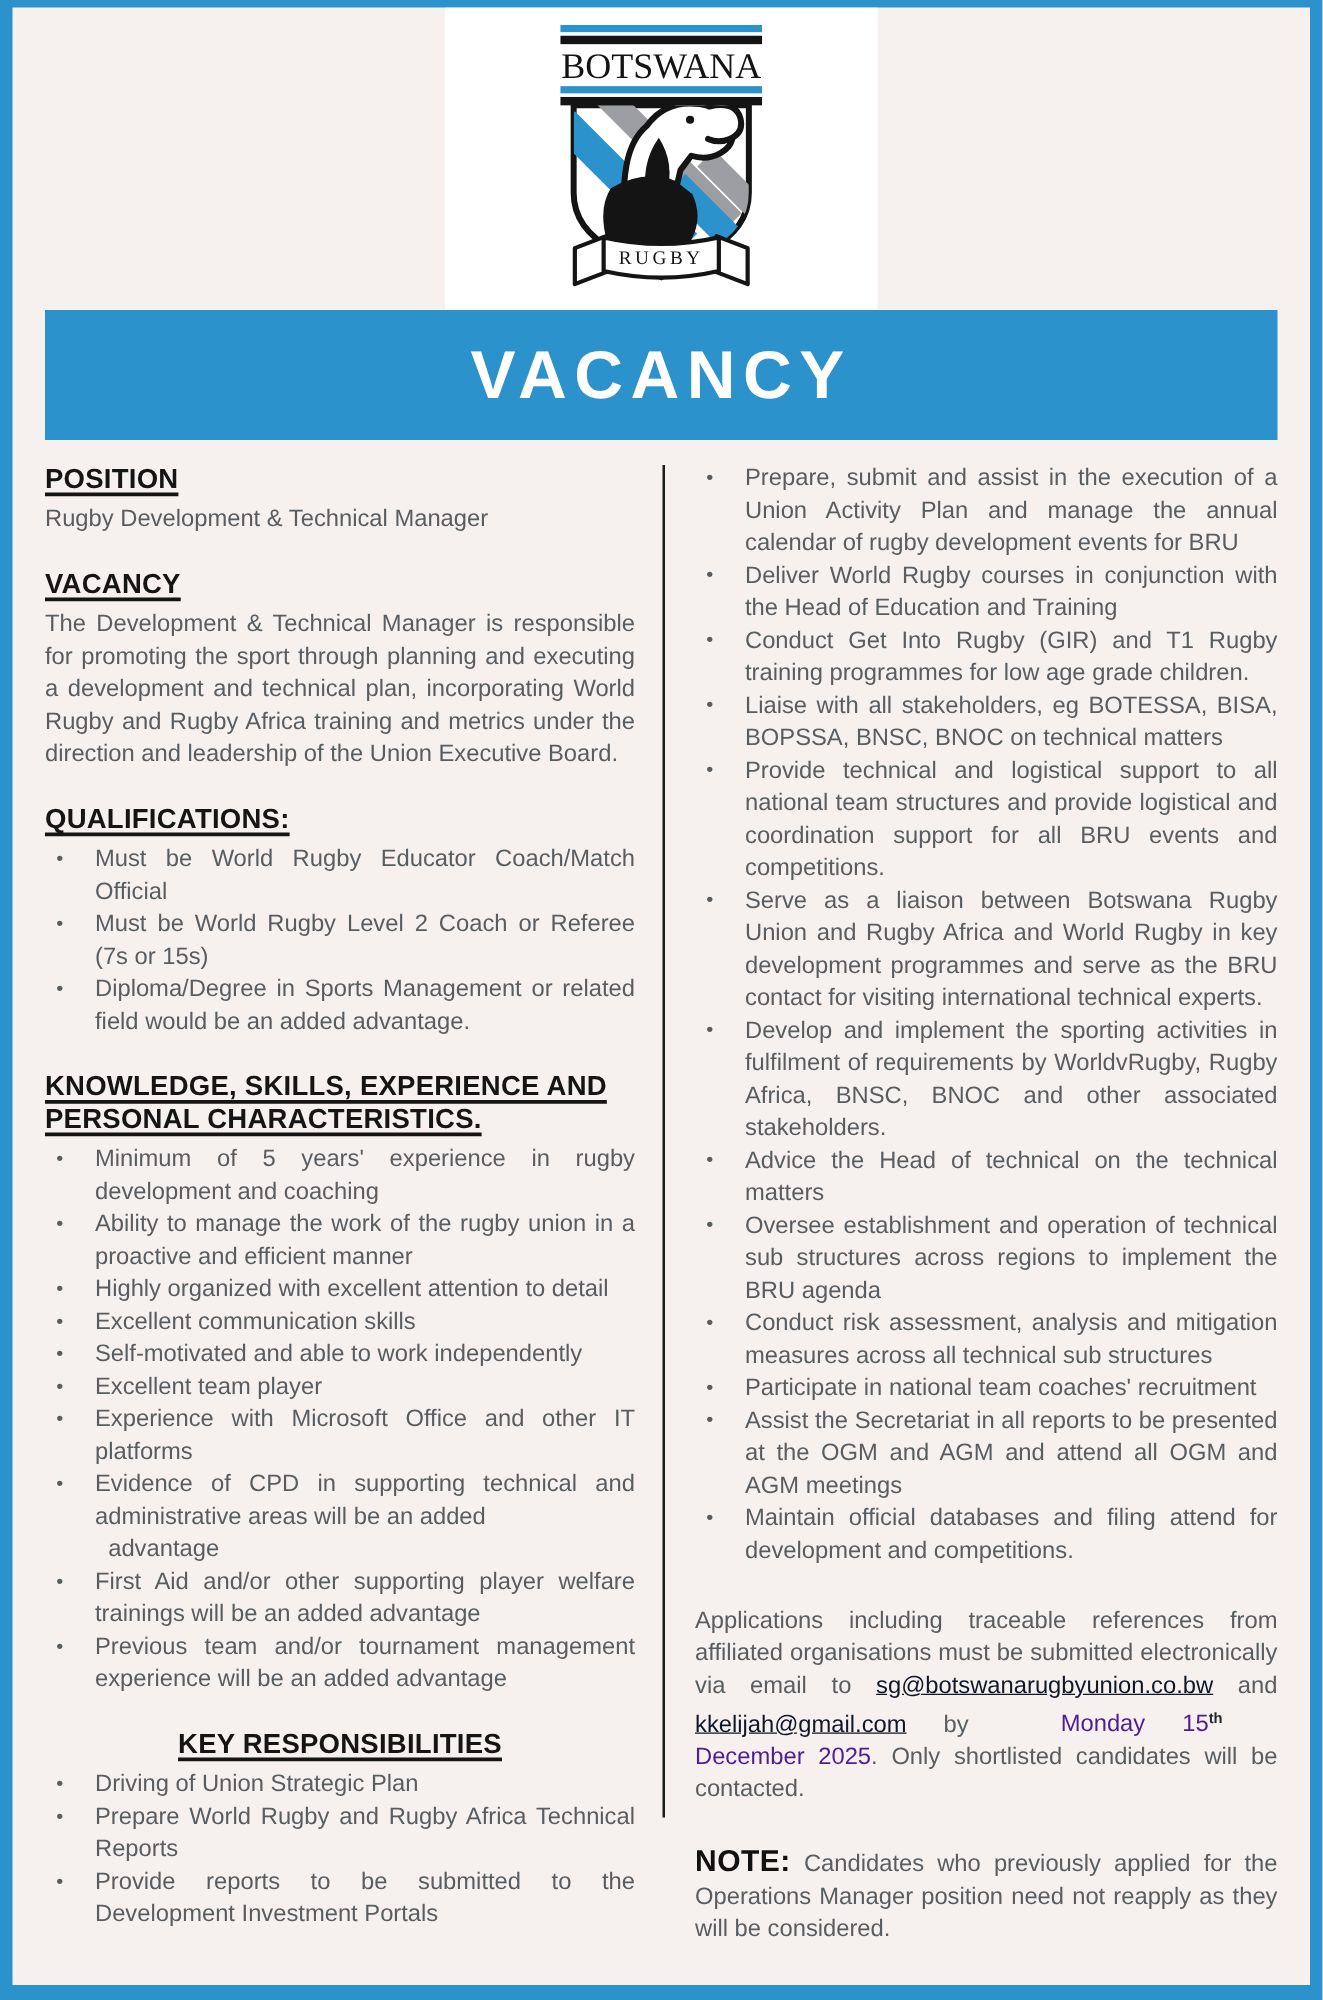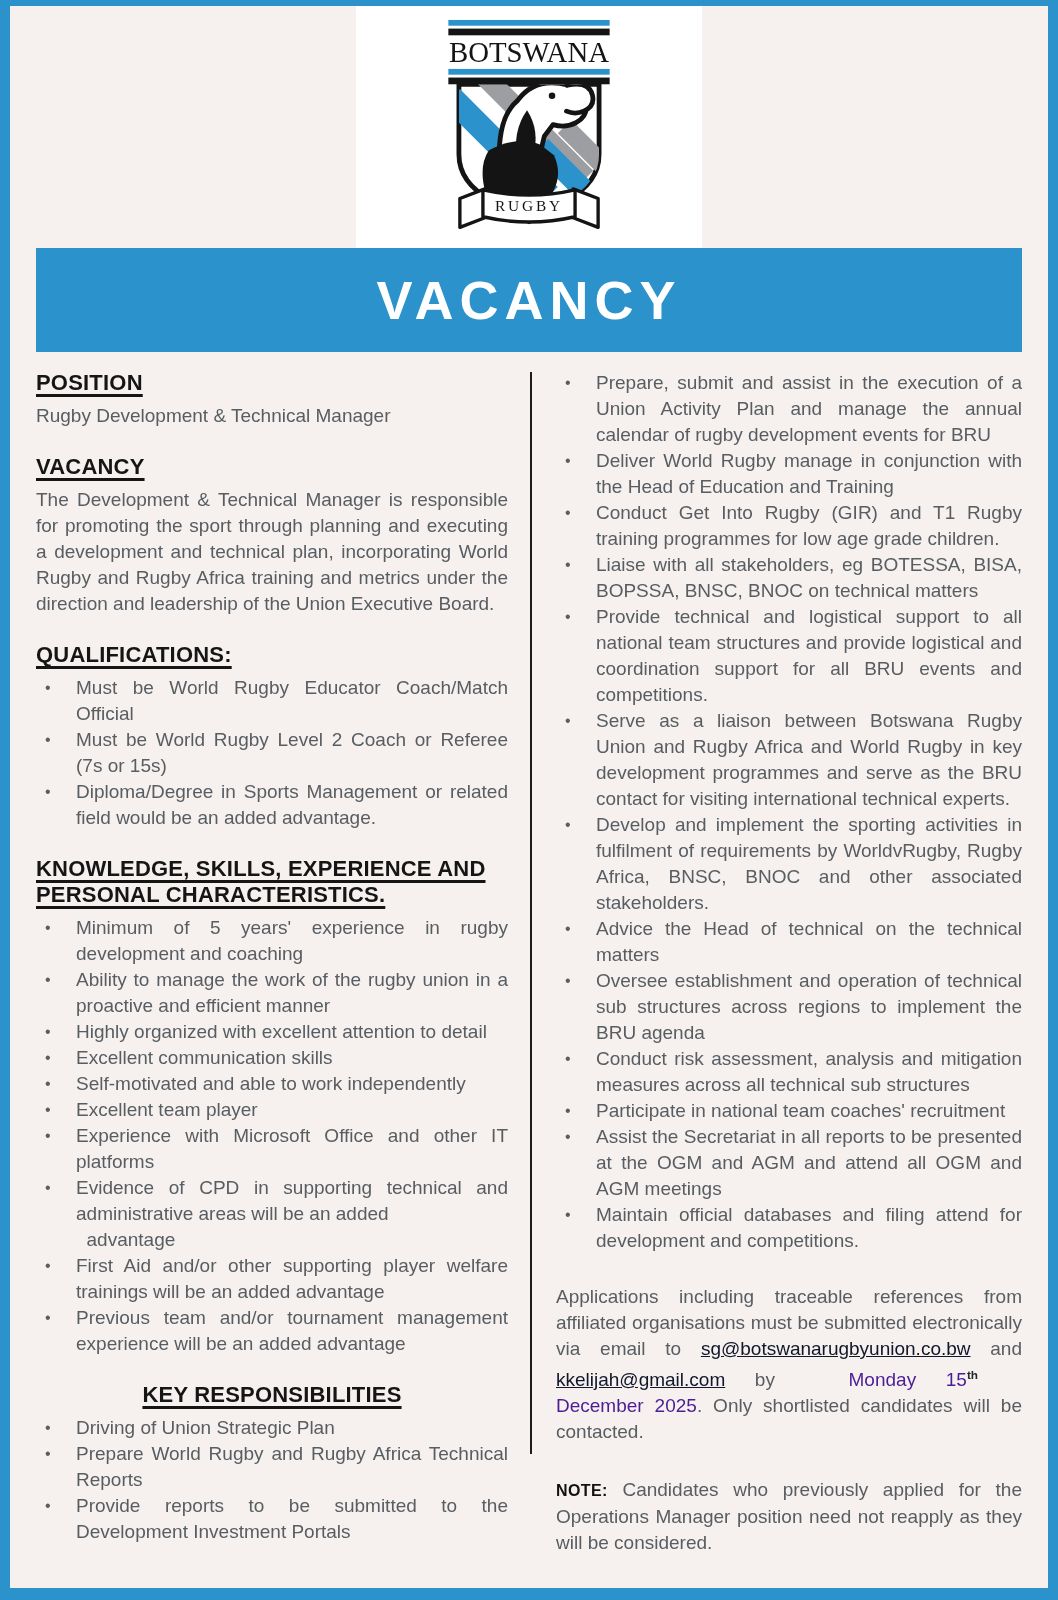--- a/index.html
+++ b/index.html
@@ -51,21 +51,21 @@
   }
   .para { margin:0 0 4px 0; }
   .bullet { display:flex; }
   .bullet .dot { flex:0 0 31px; padding-left:9px; font-size:16px; color:#585d62; line-height:26px; }
   .bullet .txt { flex:1; white-space:pre-line; }
   .closing { margin-top:30px; }
   .closing a { color:#0f172a; text-decoration:underline; }
   .closing strong { color:#4c1d95; font-weight:400;padding-left:44px; }
   .closing sup { color:#23272b; font-weight:800; font-size:0.62em; }
   .note { margin-top:32px; }
-  .note strong { color:#111111; font-weight:800; font-size:16px; letter-spacing:0.4px; }
+  .note strong { color:#111111; font-weight:800; font-size:24px; letter-spacing:0.4px; }
 </style>
 </head>
 <body>
 
 <div class="page">
 
   <div class="logo-area">
     <div class="logo-box">
       <svg viewBox="0 0 200 235" aria-hidden="true">
 
@@ -197,21 +197,21 @@
       </div>
     <div class="divider"></div>
     <div class="col-right">
       <div>
           <div class="bullet">
             <span class="dot">•</span>
             <span class="txt">Prepare, submit and assist in the execution of a Union Activity Plan and manage the annual calendar of rugby development events for BRU</span>
           </div>
           <div class="bullet">
             <span class="dot">•</span>
-            <span class="txt">Deliver World Rugby manage in conjunction with the Head of Education and Training</span>
+            <span class="txt">Deliver World Rugby courses in conjunction with the Head of Education and Training</span>
           </div>
           <div class="bullet">
             <span class="dot">•</span>
             <span class="txt">Conduct Get Into Rugby (GIR) and T1 Rugby training programmes for low age grade children.</span>
           </div>
           <div class="bullet">
             <span class="dot">•</span>
             <span class="txt">Liaise with all stakeholders, eg BOTESSA, BISA, BOPSSA, BNSC, BNOC on technical matters</span>
           </div>
           <div class="bullet">

